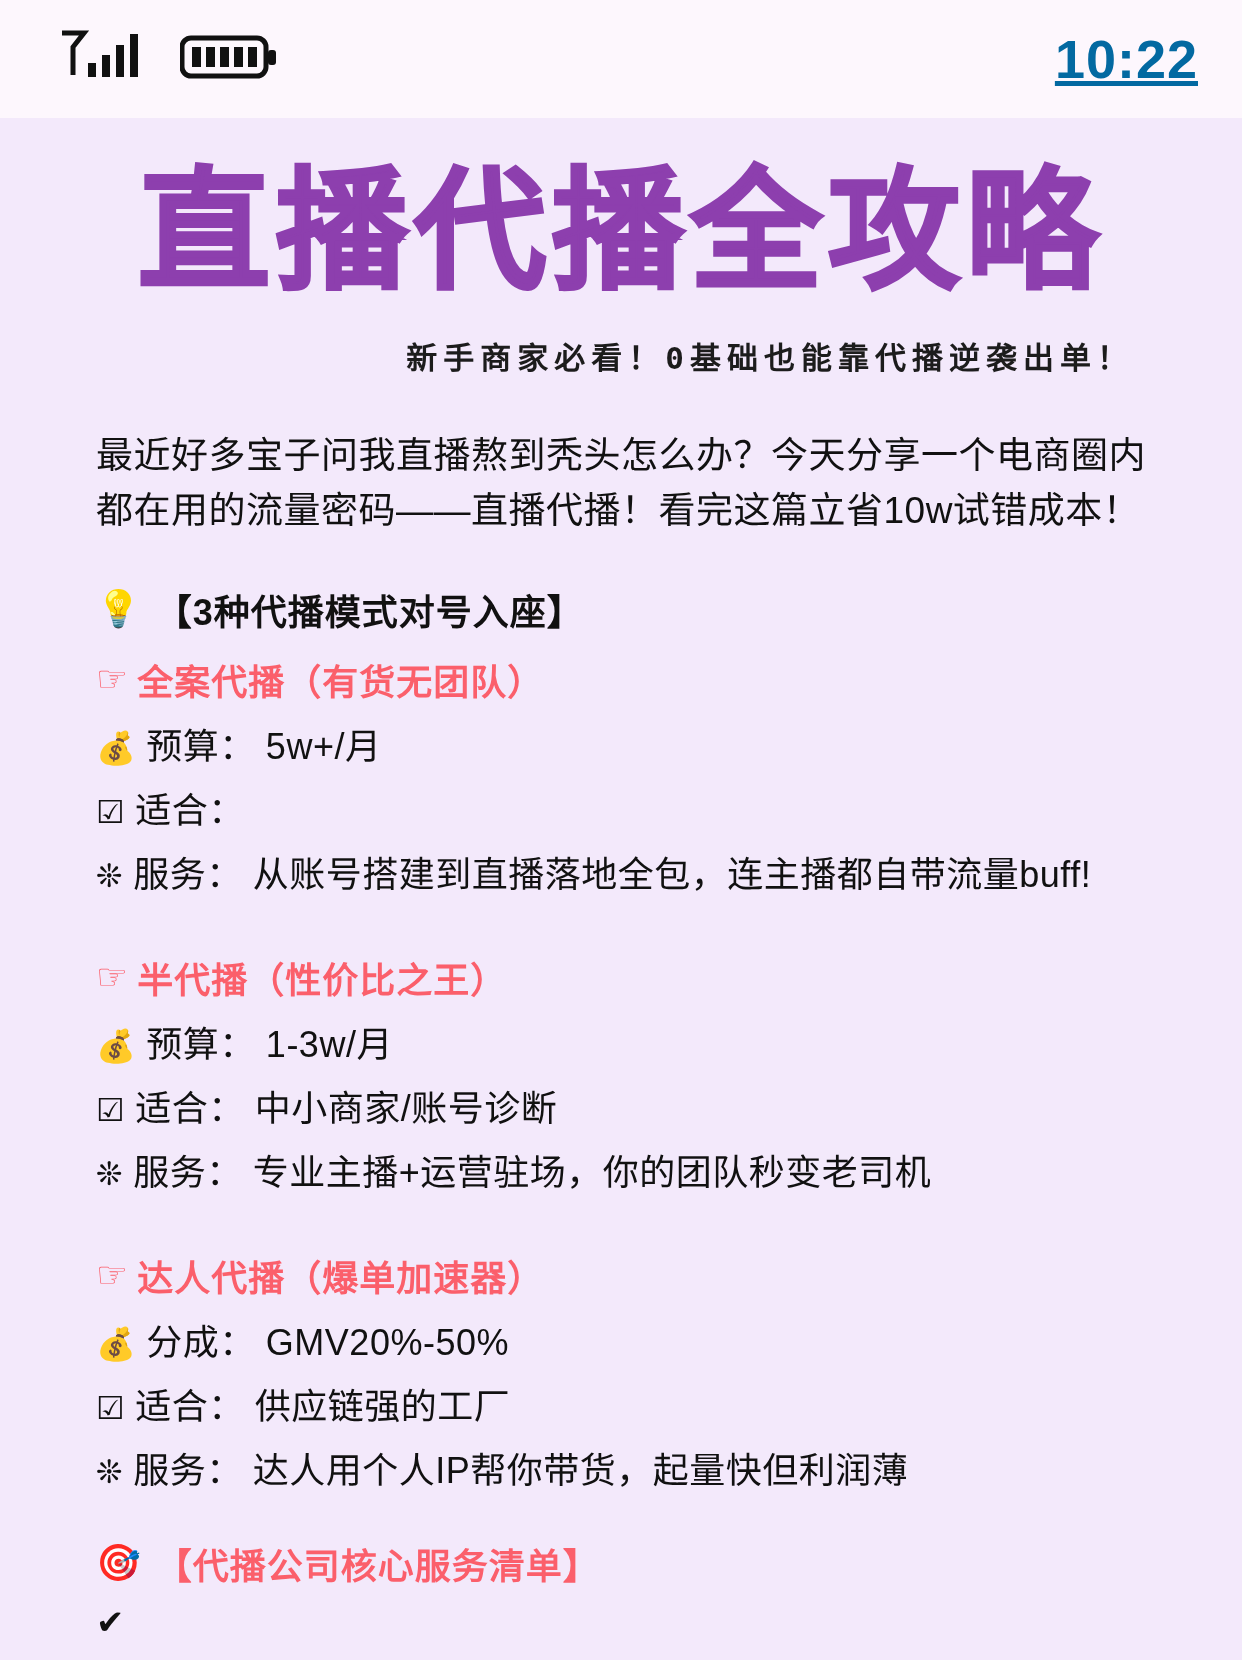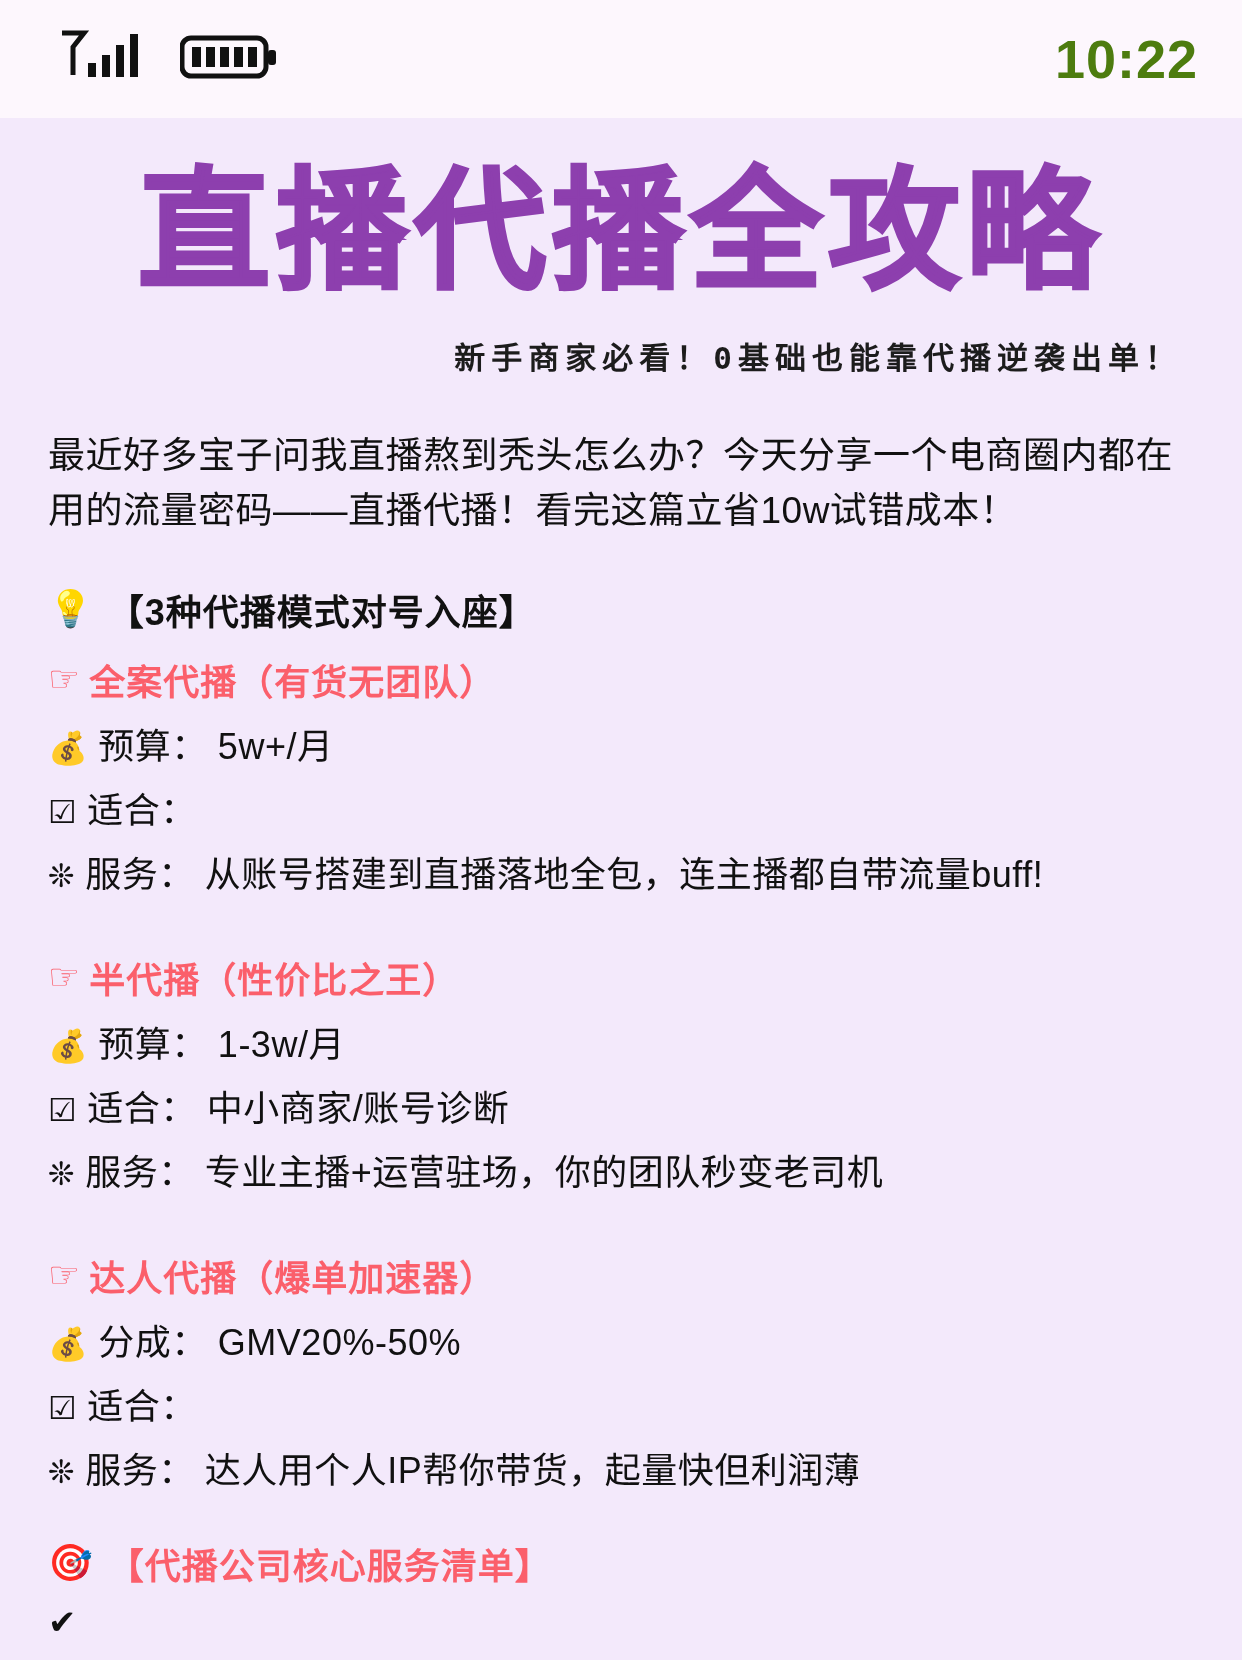--- a/index.html
+++ b/index.html
@@ -27,28 +27,29 @@
   .status-left {
     display: flex;
     align-items: center;
     gap: 34px;
   }
   .signal-icon { display: block; }
   .battery-icon { display: block; }
   .status-time {
     font-size: 54px;
     font-weight: bold;
-    color: #4d7c0f;
+    color: #0369a1;
     letter-spacing: 1px;
     font-family: "Liberation Sans", sans-serif;
+    text-decoration: underline;
   }
 
   
   .page {
-    padding: 0 48px;
+    padding: 0 96px;
     box-sizing: border-box;
   }
 
   .title {
     margin: 42px 0 0 0;
     text-align: center;
     font-size: 132px;
     line-height: 1.08;
     font-weight: bold;
     color: #8d3fae;
@@ -230,20 +231,21 @@
         <span>达人代播（爆单加速器）</span>
       </div>
       <div class="row">
         <span class="ico emoji">💰</span>
         <span class="label">分成：</span>
         <span class="val">GMV20%-50%</span>
       </div>
       <div class="row">
         <span class="ico emoji">☑</span>
         <span class="label">适合：</span>
+        <span class="val">供应链强的工厂</span>
       </div>
       <div class="row">
         <span class="ico emoji">❊</span>
         <span class="label">服务：</span>
         <span class="val">达人用个人IP帮你带货，起量快但利润薄</span>
       </div>
     </div>
   </div>
 
   <div class="section">

